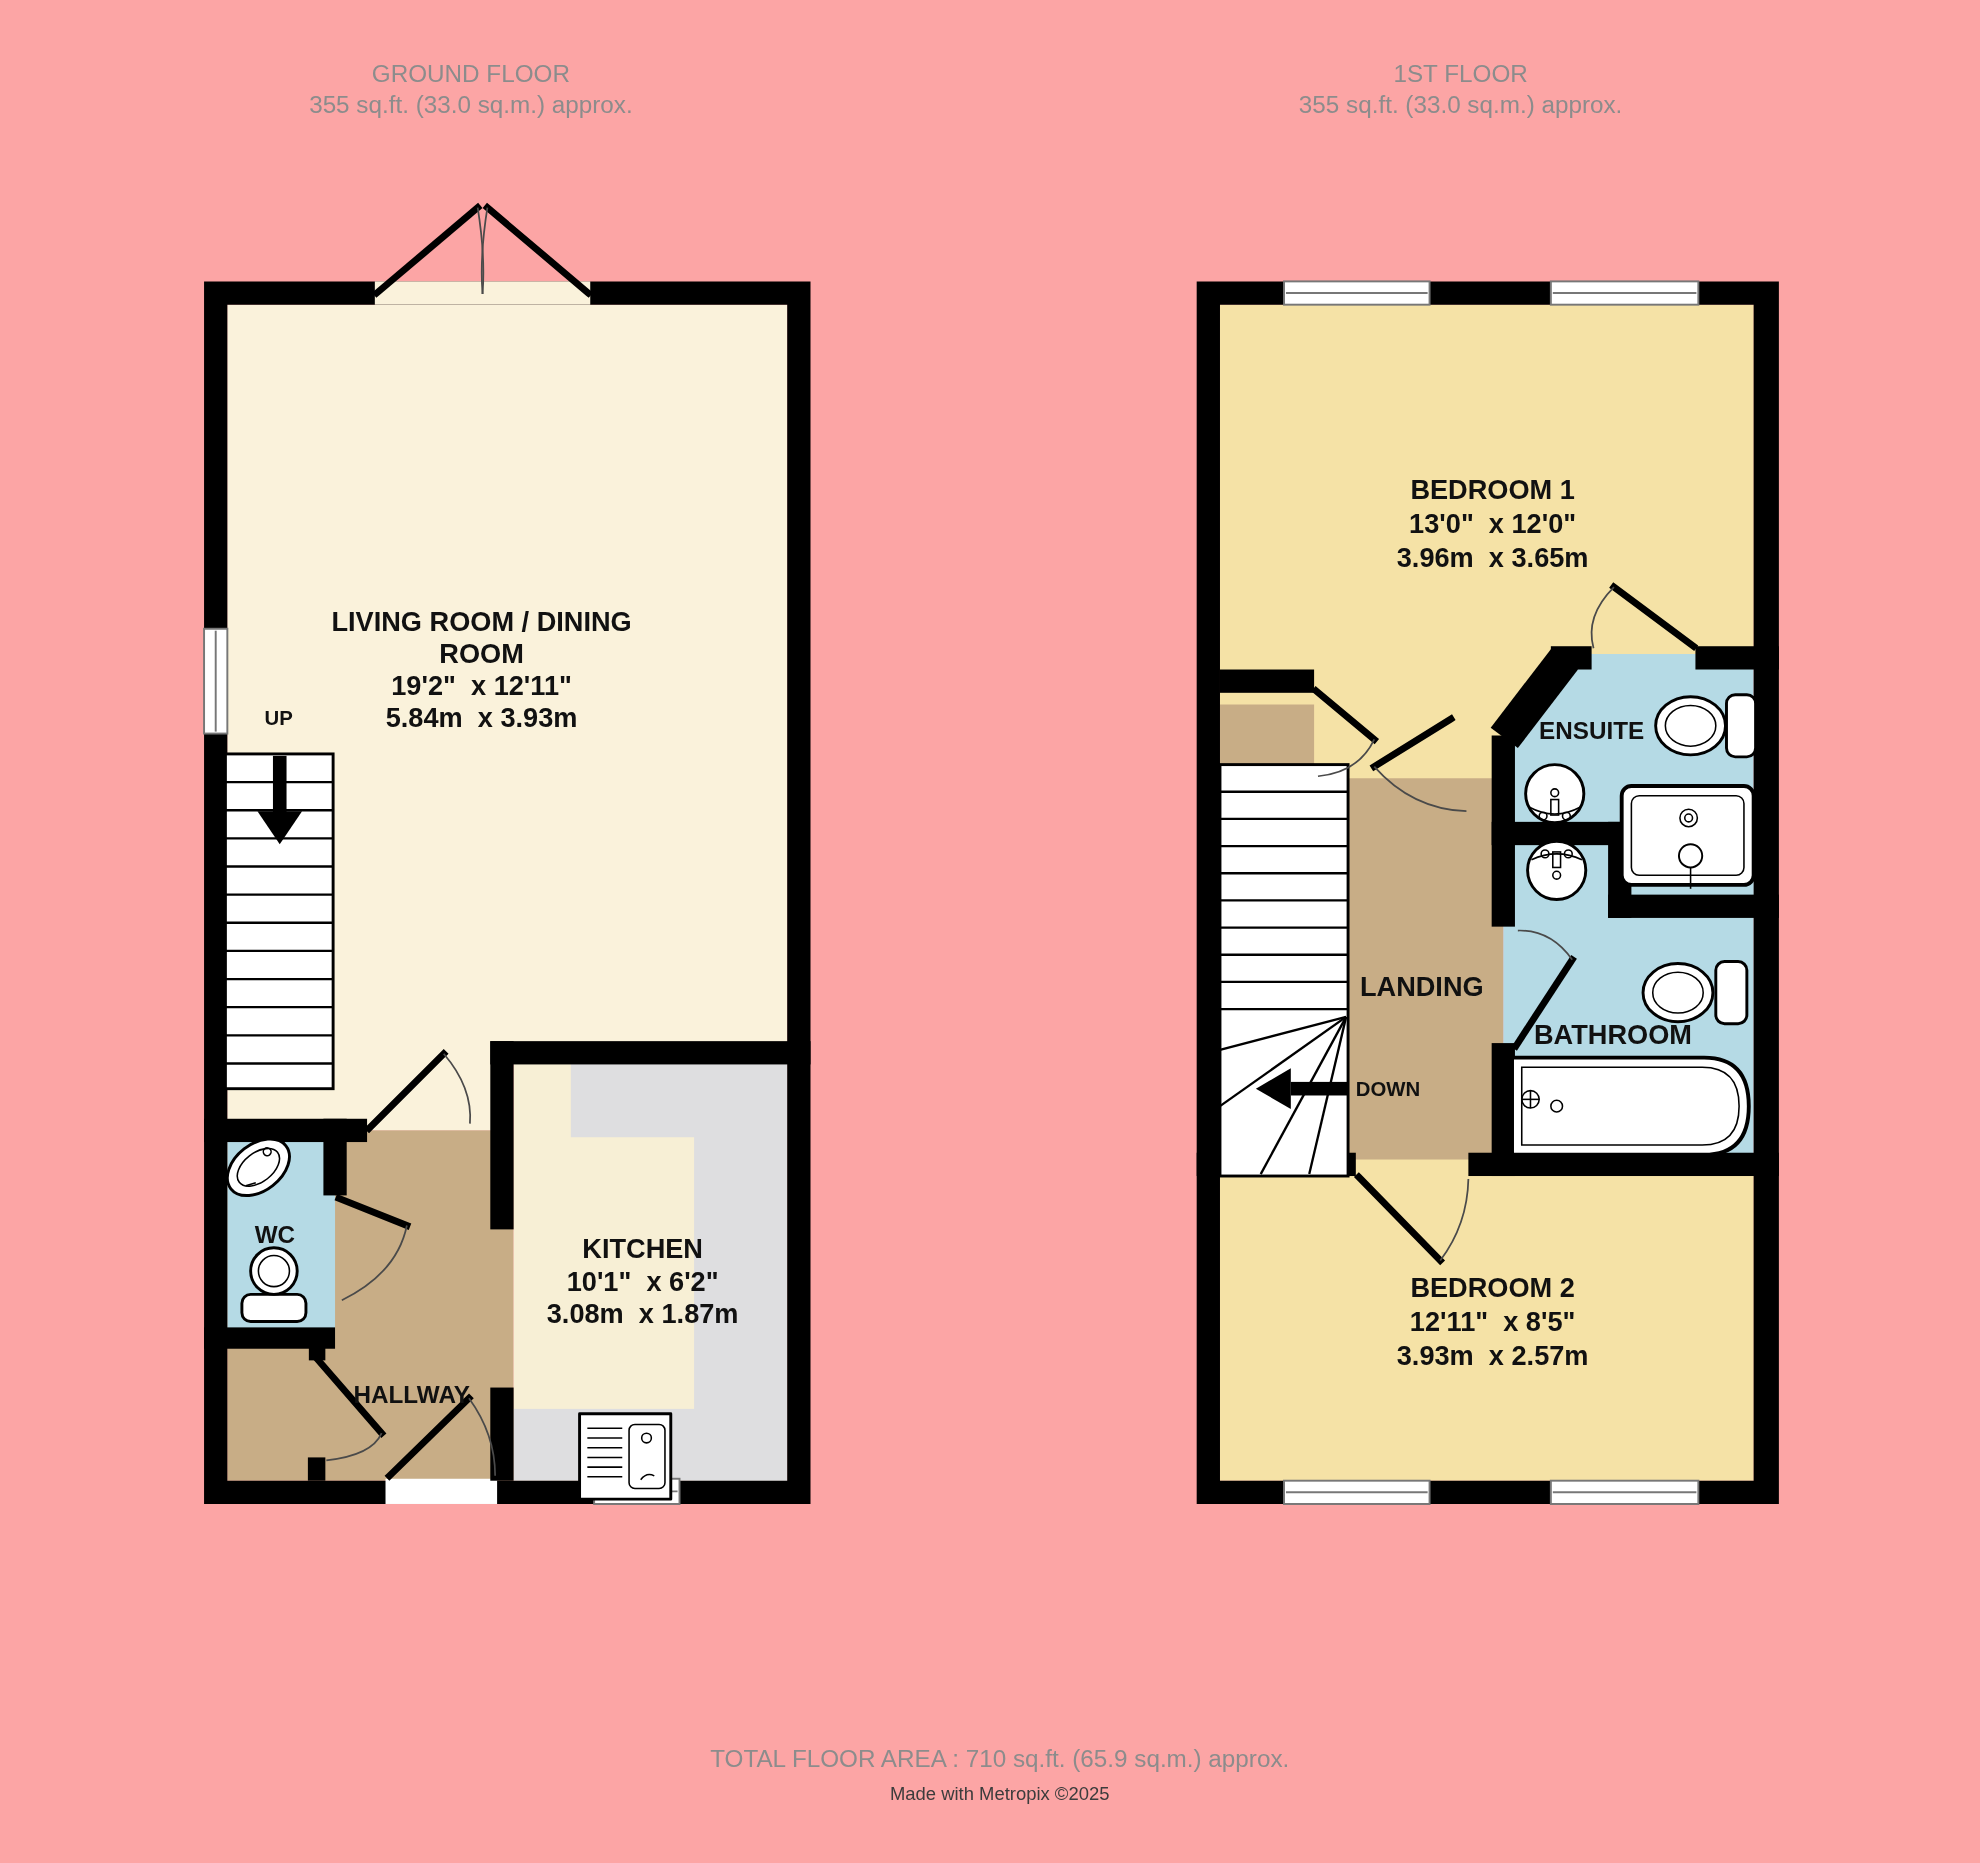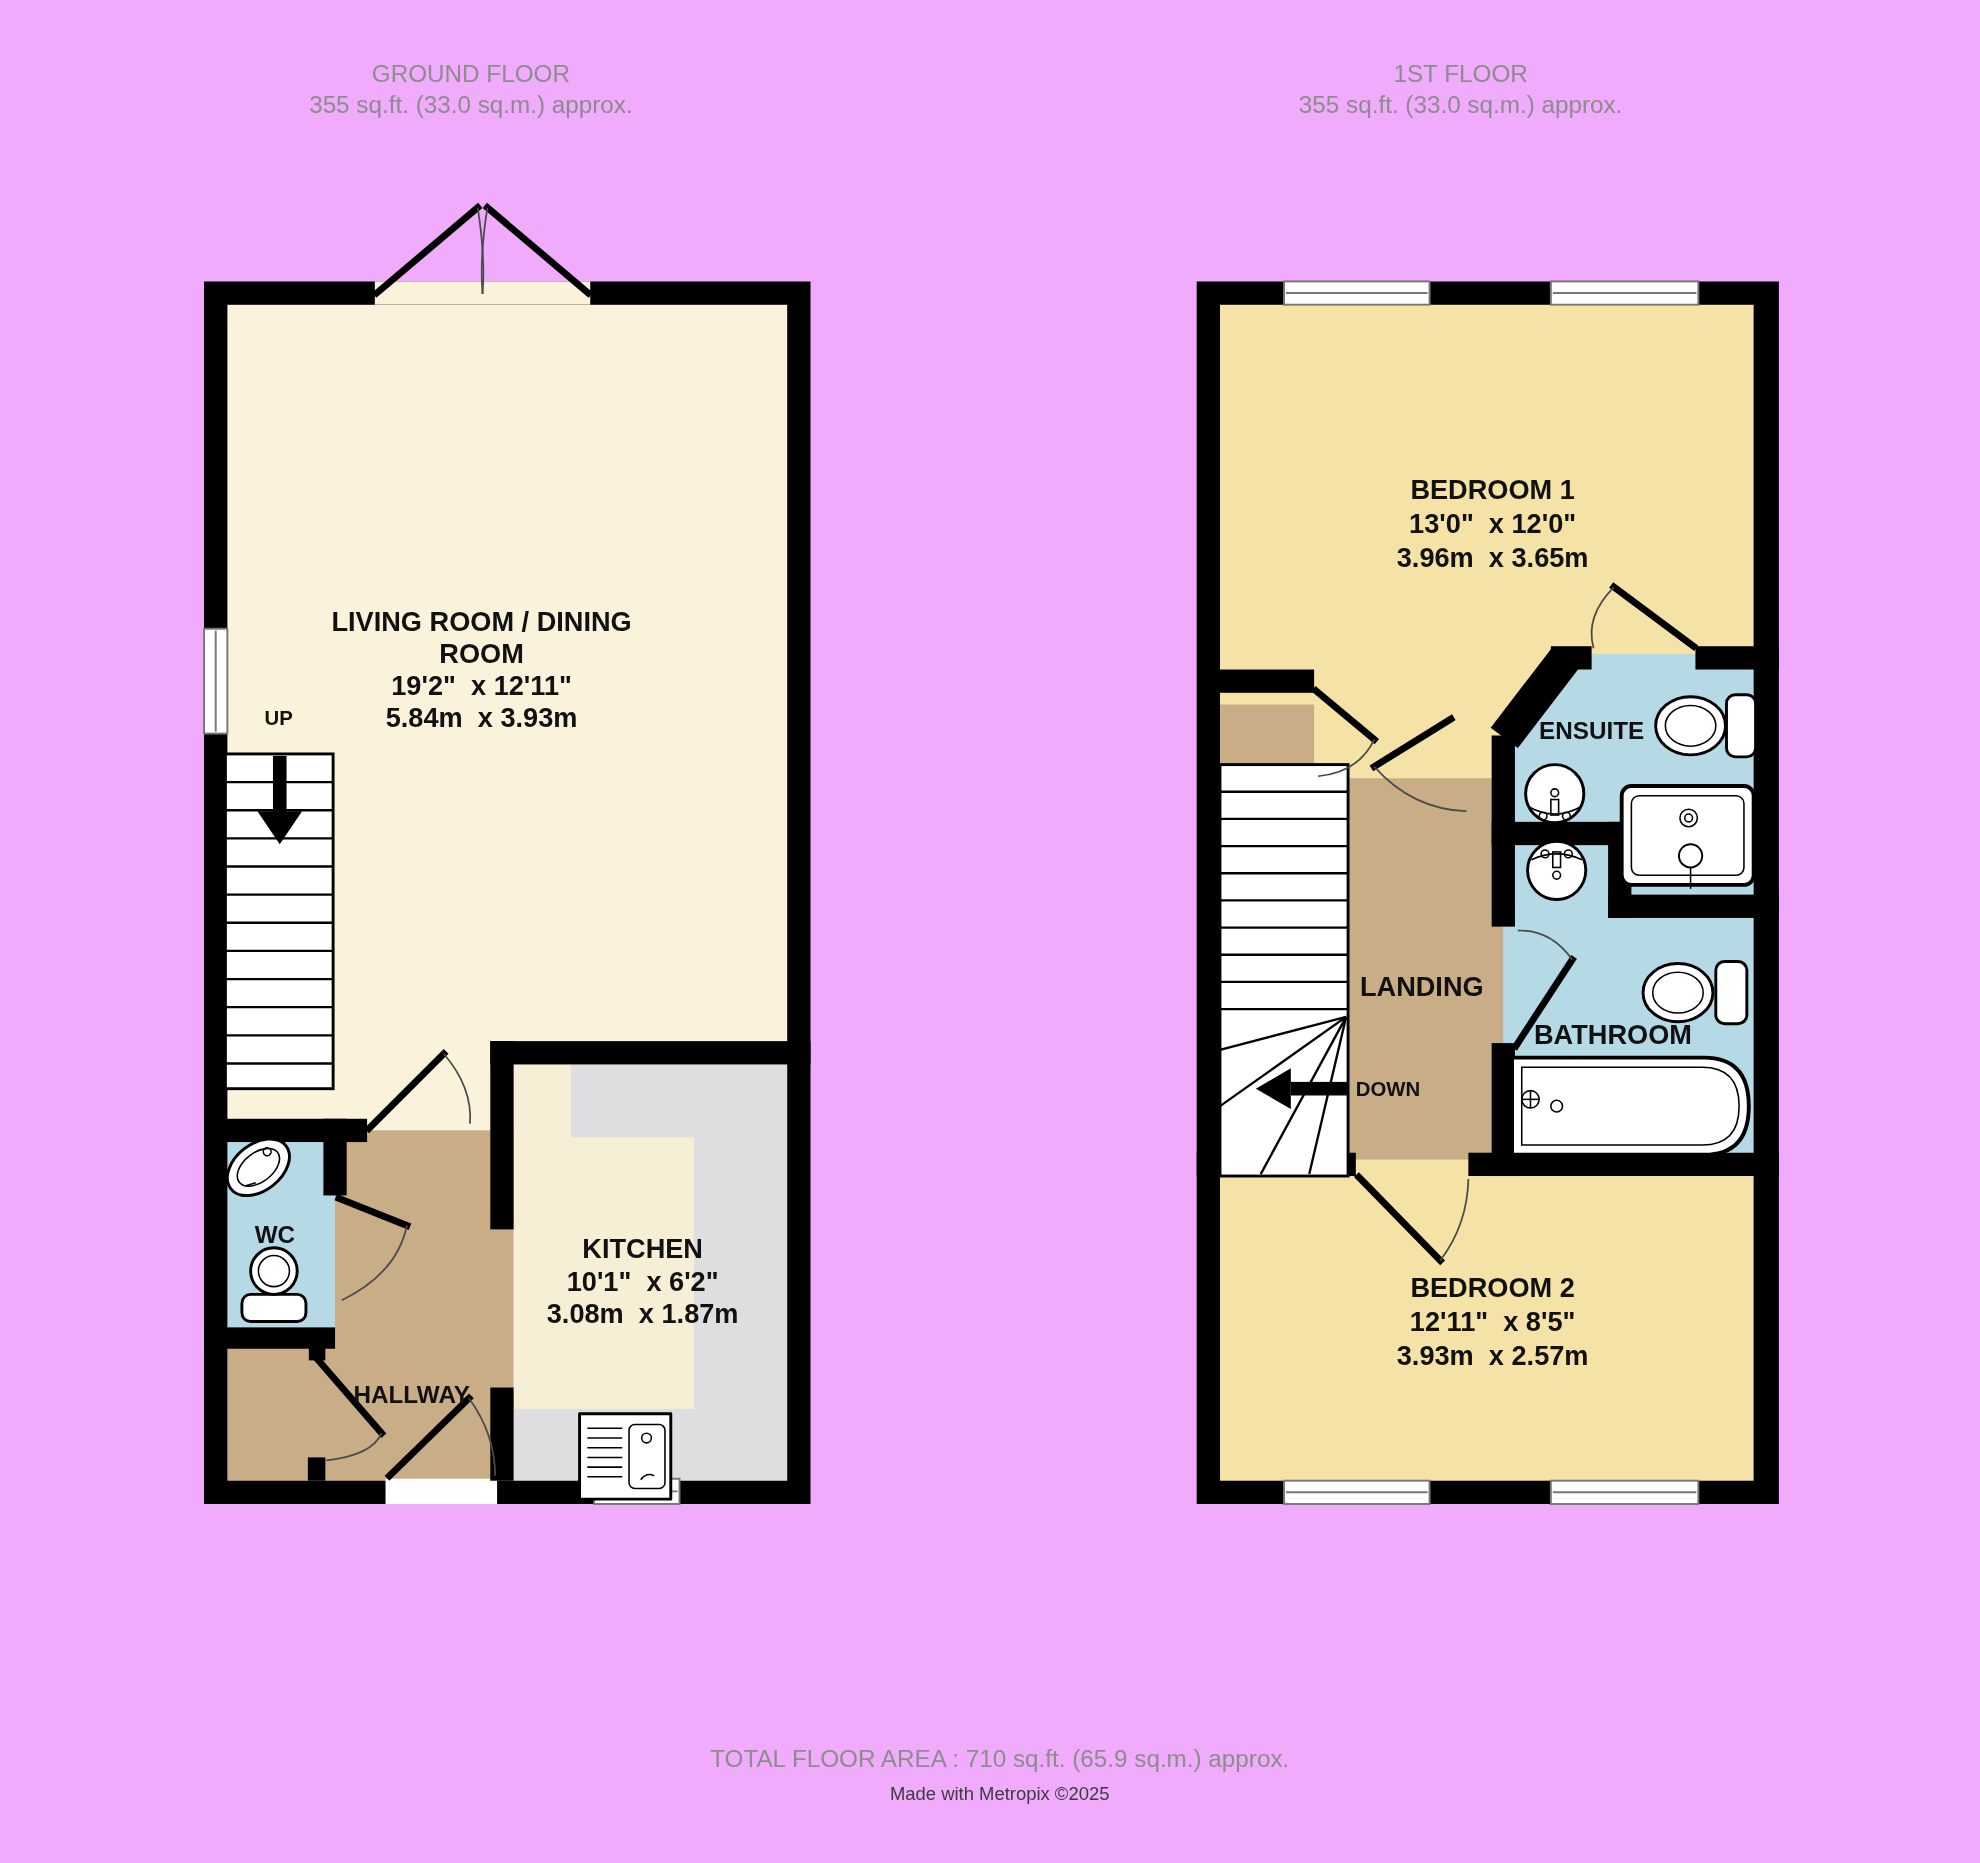--- a/index.html
+++ b/index.html
@@ -1,21 +1,21 @@
 <!DOCTYPE html>
 <html style="--wall: #000000; --living_floor: #FAF2DB; --kitchen_floor: #F7EFD5; --kitchen_counter: #DEDEE0; --bedroom_floor: #F5E2A6; --hall_floor: #C8AD86; --bath_floor: #B5DAE5; --header_text: #8C8C8C; --label_text: #111111; --credit_text: #3C3C3C;"><head>
 <meta charset="utf-8">
 <style>
   :root{
     --wall:#000000; --living_floor:#FAF2DB; --kitchen_floor:#F7EFD5;
     --kitchen_counter:#DEDEE0; --bedroom_floor:#F5E2A6; --hall_floor:#C8AD86;
     --bath_floor:#B5DAE5; --header_text:#8C8C8C; --label_text:#111111; --credit_text:#3C3C3C;
   }
   html,body{margin:0;padding:0;background:#ffffff;}
-  .page{width:1981px;height:1863px;position:relative;background:#f0abfc;}
+  .page{width:1981px;height:1863px;position:relative;background:#fca5a5;}
   svg{display:block;}
   .wall{fill:var(--wall);}
   .floor-living{fill:var(--living_floor);}
   .floor-kitchen{fill:var(--kitchen_floor);}
   .counter{fill:var(--kitchen_counter);}
   .floor-bed{fill:var(--bedroom_floor);}
   .floor-hall{fill:var(--hall_floor);}
   .floor-bath{fill:var(--bath_floor);}
   .window{fill:#ffffff;stroke:#777777;stroke-width:2;}
   .window-line{stroke:#777777;stroke-width:2;fill:none;}

